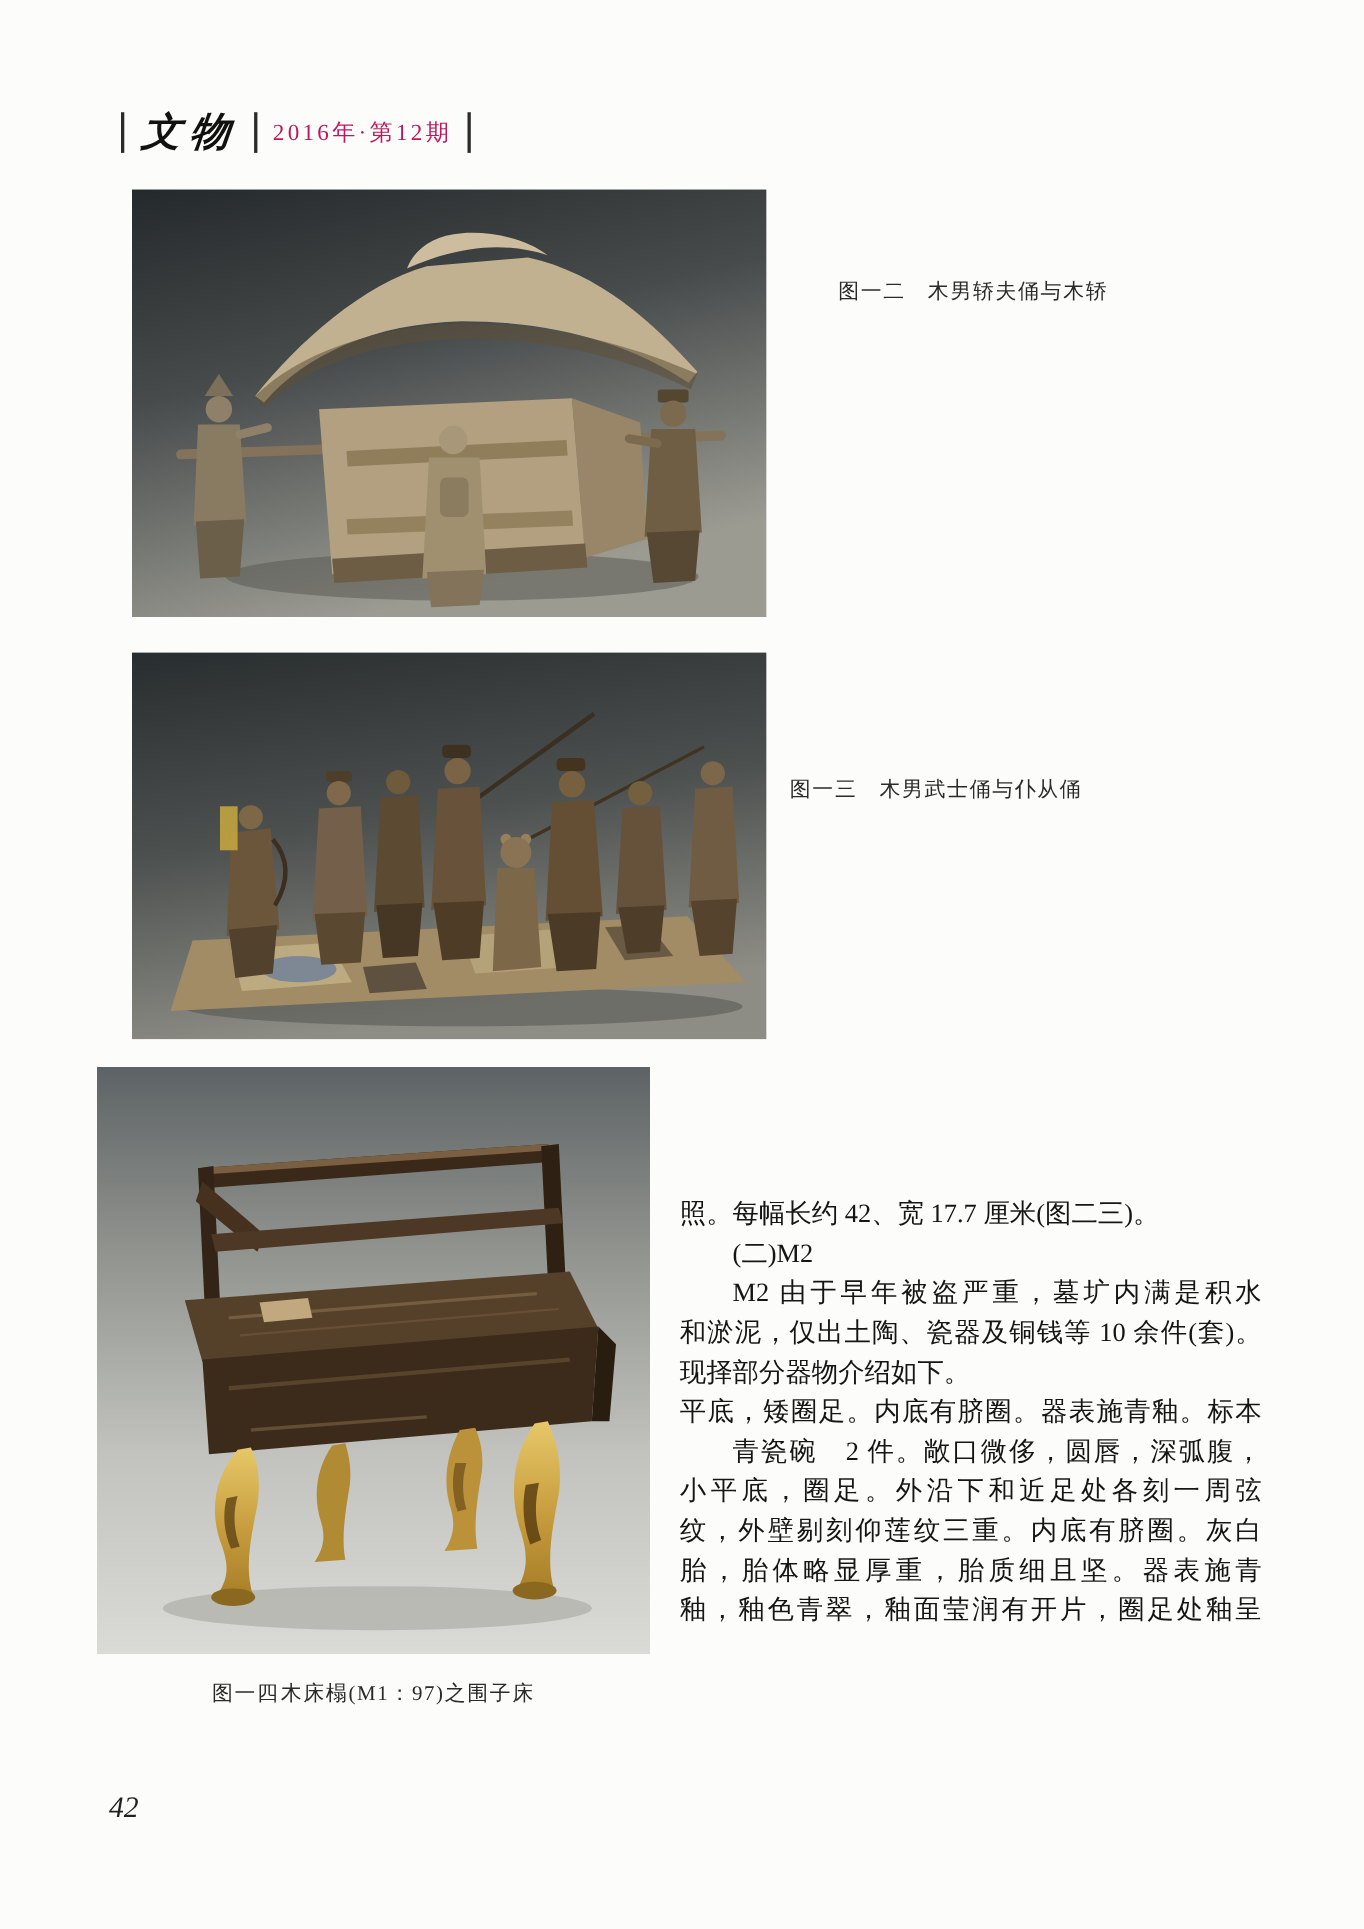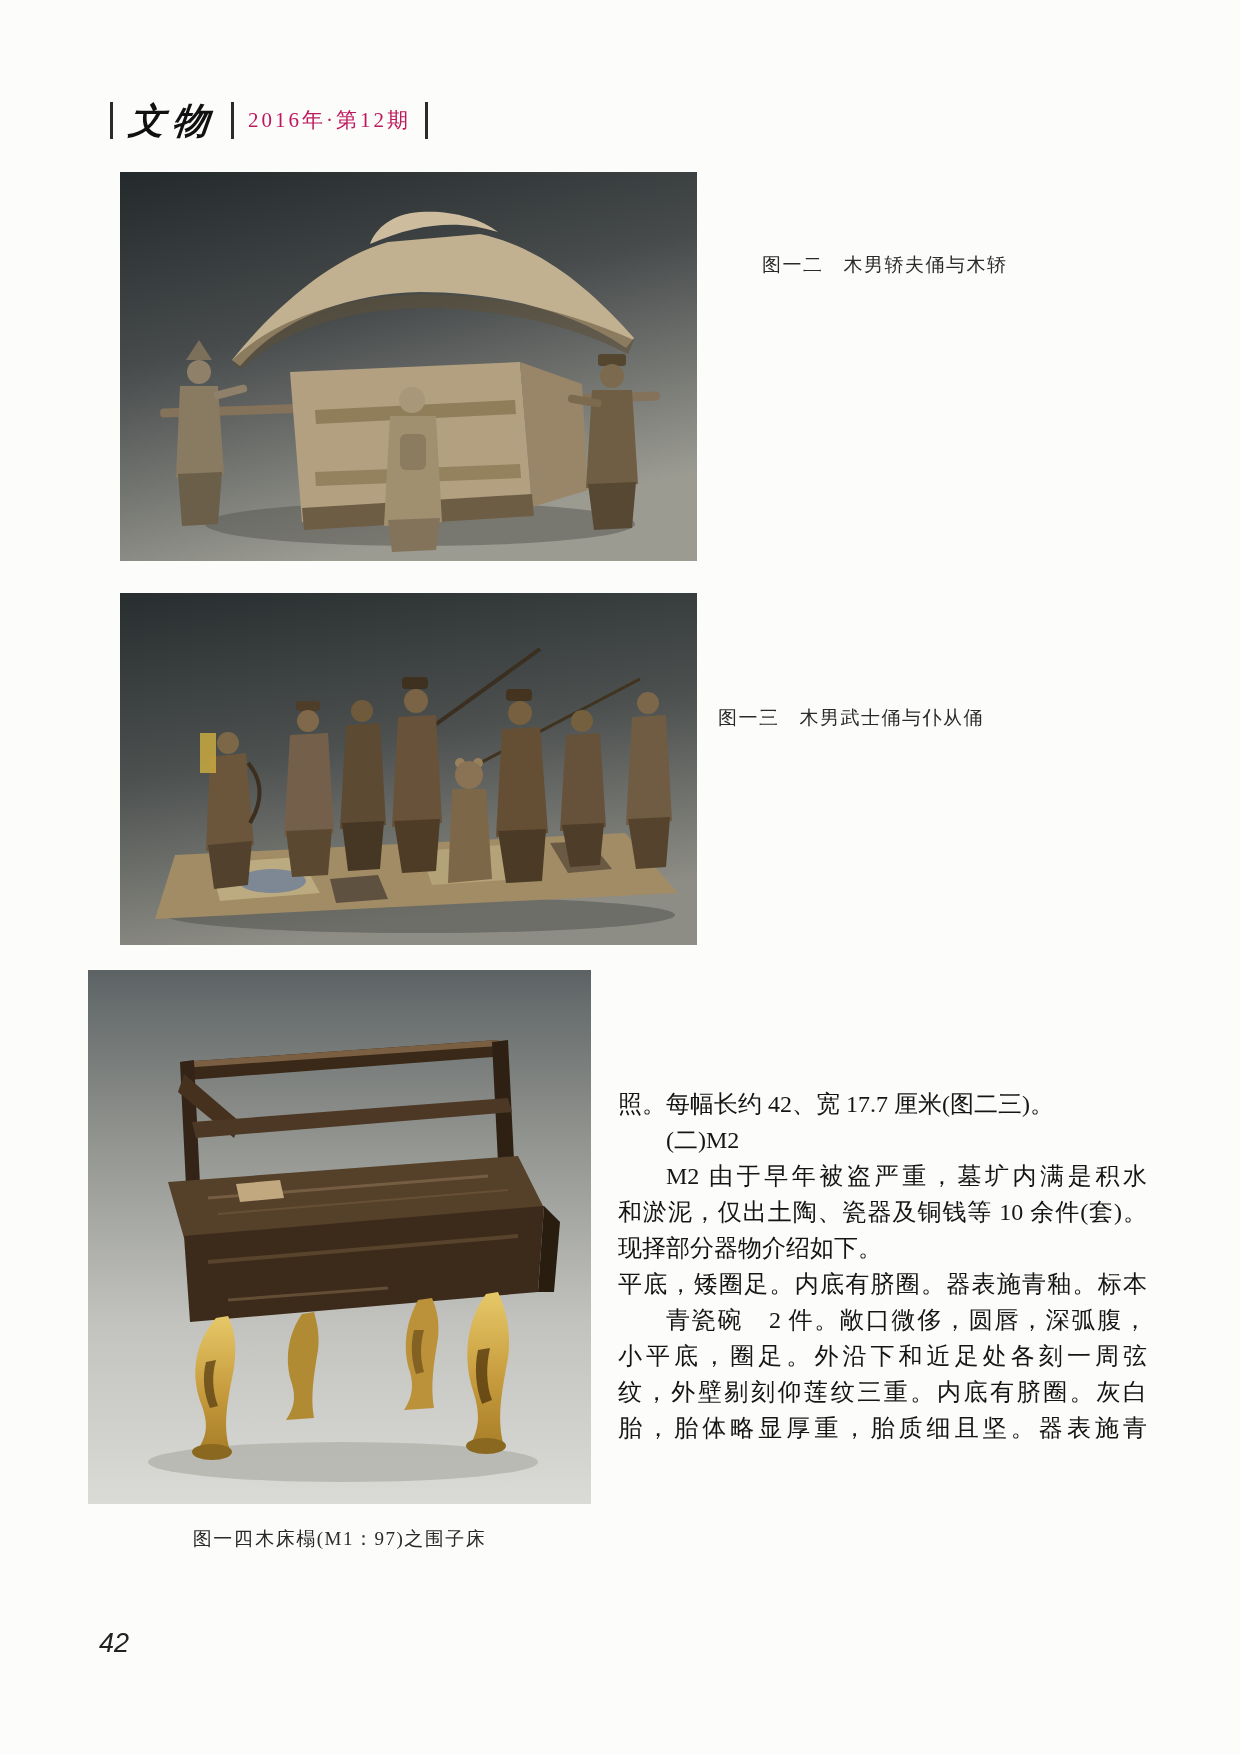--- a/index.html
+++ b/index.html
@@ -47,21 +47,21 @@
     font-size:24px;line-height:36px;color:#151515;
   }
   .bl{height:36px;white-space:nowrap;}
   .bl.j{white-space:normal;text-align:justify;text-align-last:justify;text-justify:inter-character;}
   .bl.ind{padding-left:48px;}
   .bl.ind.j{padding-left:48px;}
   
   .pageno{
     position:absolute;left:99px;top:1628px;
     font-size:27px;font-style:italic;color:#222;
-    font-family:Liberation Sans, sans-serif;
+    font-family:Liberation Serif, serif;
   }
 </style>
 </head>
 <body>
 
 <div class="page">
 
   <div class="hdr">
     <div class="vbar"></div>
     <div class="logo">文物</div>
@@ -261,17 +261,18 @@
     <div class="bl">照。每幅长约 42、宽 17.7 厘米(图二三)。</div>
     <div class="bl ind">(二)M2</div>
     <div class="bl ind j">M2 由于早年被盗严重，墓圹内满是积水</div>
     <div class="bl j">和淤泥，仅出土陶、瓷器及铜钱等 10 余件(套)。</div>
     <div class="bl">现择部分器物介绍如下。</div>
     <div class="bl j">平底，矮圈足。内底有脐圈。器表施青釉。标本</div>
     <div class="bl ind j">青瓷碗　2 件。敞口微侈，圆唇，深弧腹，</div>
     <div class="bl j">小平底，圈足。外沿下和近足处各刻一周弦</div>
     <div class="bl j">纹，外壁剔刻仰莲纹三重。内底有脐圈。灰白</div>
     <div class="bl j">胎，胎体略显厚重，胎质细且坚。器表施青</div>
+    <div class="bl j">釉，釉色青翠，釉面莹润有开片，圈足处釉呈</div>
   </div>
 
   <div class="pageno">42</div>
 
 </div>
 
 </body></html>

